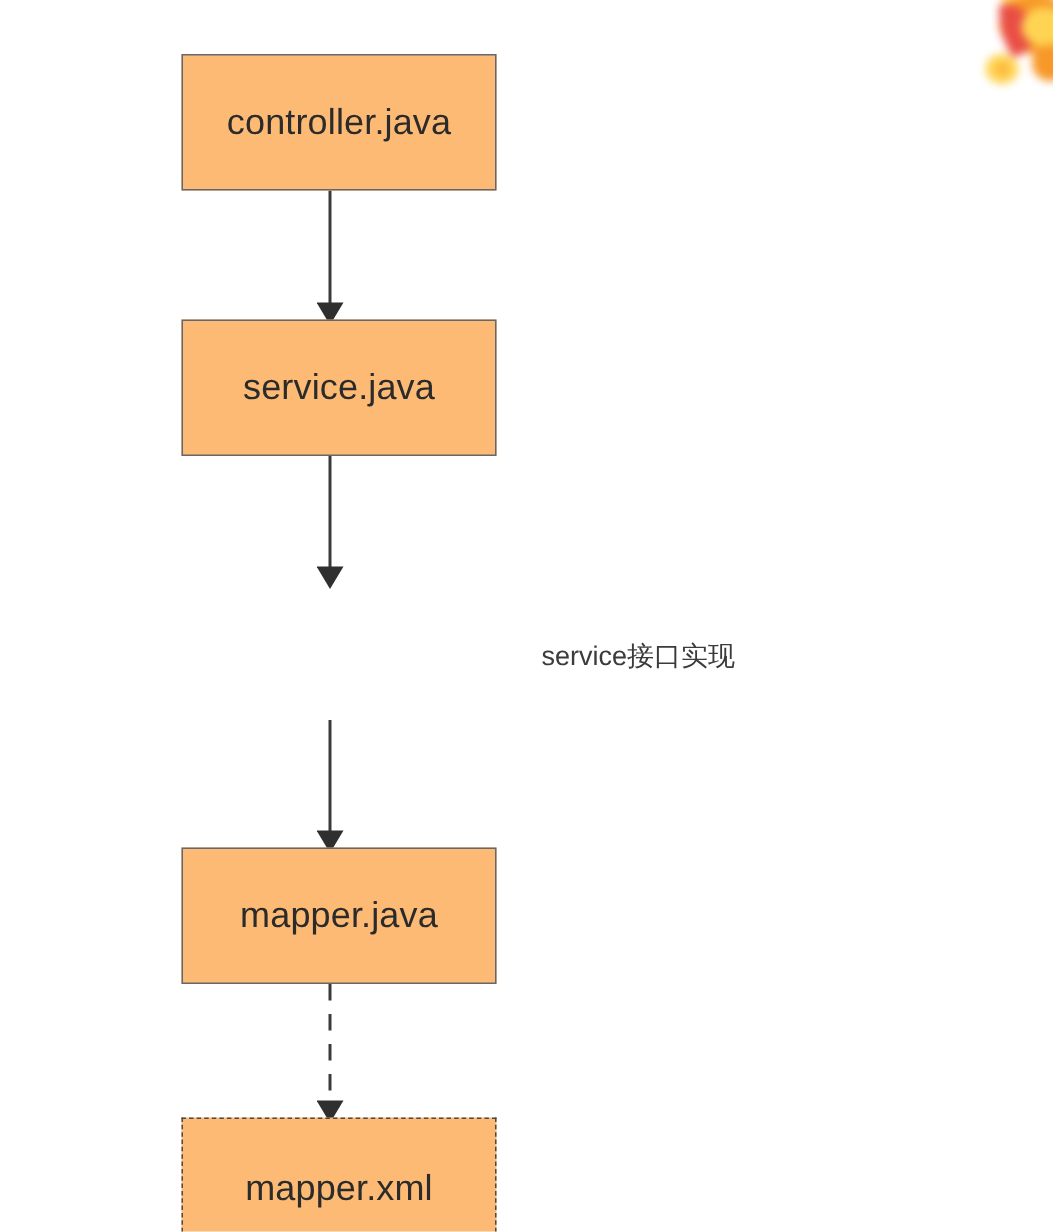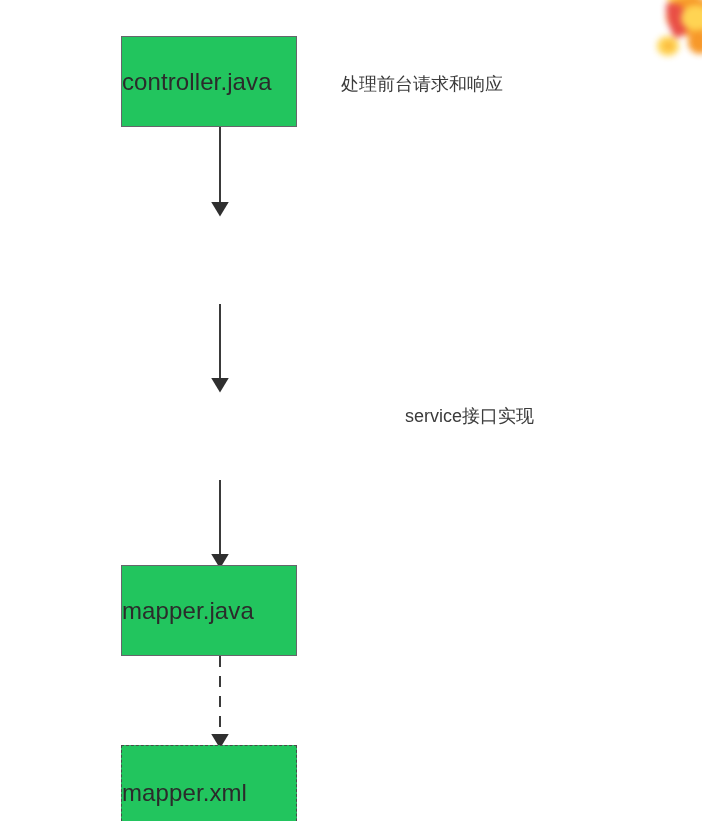--- a/index.html
+++ b/index.html
@@ -21,27 +21,27 @@
     top: 0;
     width: 702px;
     height: 821px;
     overflow: hidden;
   }
 
   
   .node {
     position: absolute;
     box-sizing: border-box;
-    width: 176px;
+    width: 210px;
     height: 91px;
-    background: #22c55e;
+    background: #fdba74;
     border: 1px solid #66666b;
     display: flex;
     align-items: center;
-    justify-content: flex-start;
+    justify-content: center;
   }
   .node.dashed {
     border: 1px dashed #4a4a4a;
     border-width: 1.5px;
   }
   .node-label {
     font-size: 24px;
     line-height: 1;
     color: #2b2b2b;
     letter-spacing: 0.1px;
@@ -57,21 +57,21 @@
   
   .annotation {
     position: absolute;
     font-size: 18px;
     line-height: 1.35;
     color: #3b3b3b;
     white-space: pre;
   }
   .ann-1 { left: 341px; top: 72px; }
   .ann-2 { left: 341px; top: 249px; }
-  .ann-3 { left: 361px; top: 404px; margin-left: 44px; }
+  .ann-3 { left: 361px; top: 425px; }
   .ann-4 { left: 337px; top: 600px; }
   .ann-5 {
     left: 323px;
     top: 756px;
     white-space: normal;
     width: 230px;
     text-align: center;
     line-height: 1.45;
   }
 
@@ -130,31 +130,33 @@
     </g>
     <g>
       <line x1="220" y1="656" x2="220" y2="738" stroke="#3a3a3a" stroke-width="2" stroke-dasharray="11 9" marker-end="url(#arrowhead)"></line>
     </g>
   </svg>
 
   <div class="node node-1">
     <span class="node-label">controller.java</span>
   </div>
 
+  <div class="node node-2">
+    <span class="node-label">service.java</span>
+  </div>
 
 
   <div class="node node-4">
     <span class="node-label">mapper.java</span>
   </div>
 
   <div class="node node-5 dashed">
     <span class="node-label">mapper.xml</span>
   </div>
 
-  <div class="annotation ann-1">处理前台请求和响应</div>
   <div class="annotation ann-3">service接口实现</div>
 
   <svg class="corner-decor" viewBox="0 0 86 80" width="86" height="80" aria-hidden="true">
     <ellipse cx="62" cy="12" rx="17" ry="16" fill="#ffd24a"></ellipse>
     <ellipse cx="68" cy="34" rx="24" ry="20" fill="#f7931e"></ellipse>
     <path d="M44 22 C52 18 62 24 66 34 C70 44 64 54 54 56 C48 50 44 36 44 22 Z" fill="#e8453c"></path>
     <ellipse cx="74" cy="36" rx="15" ry="13" fill="#ffd24a"></ellipse>
     <ellipse cx="46" cy="64" rx="11" ry="10" fill="#ffd24a"></ellipse>
     <path d="M43 60 L50 68 M50 60 L43 68" stroke="#f7931e" stroke-width="1.6" fill="none"></path>
     <ellipse cx="78" cy="60" rx="12" ry="12" fill="#f7931e"></ellipse>

